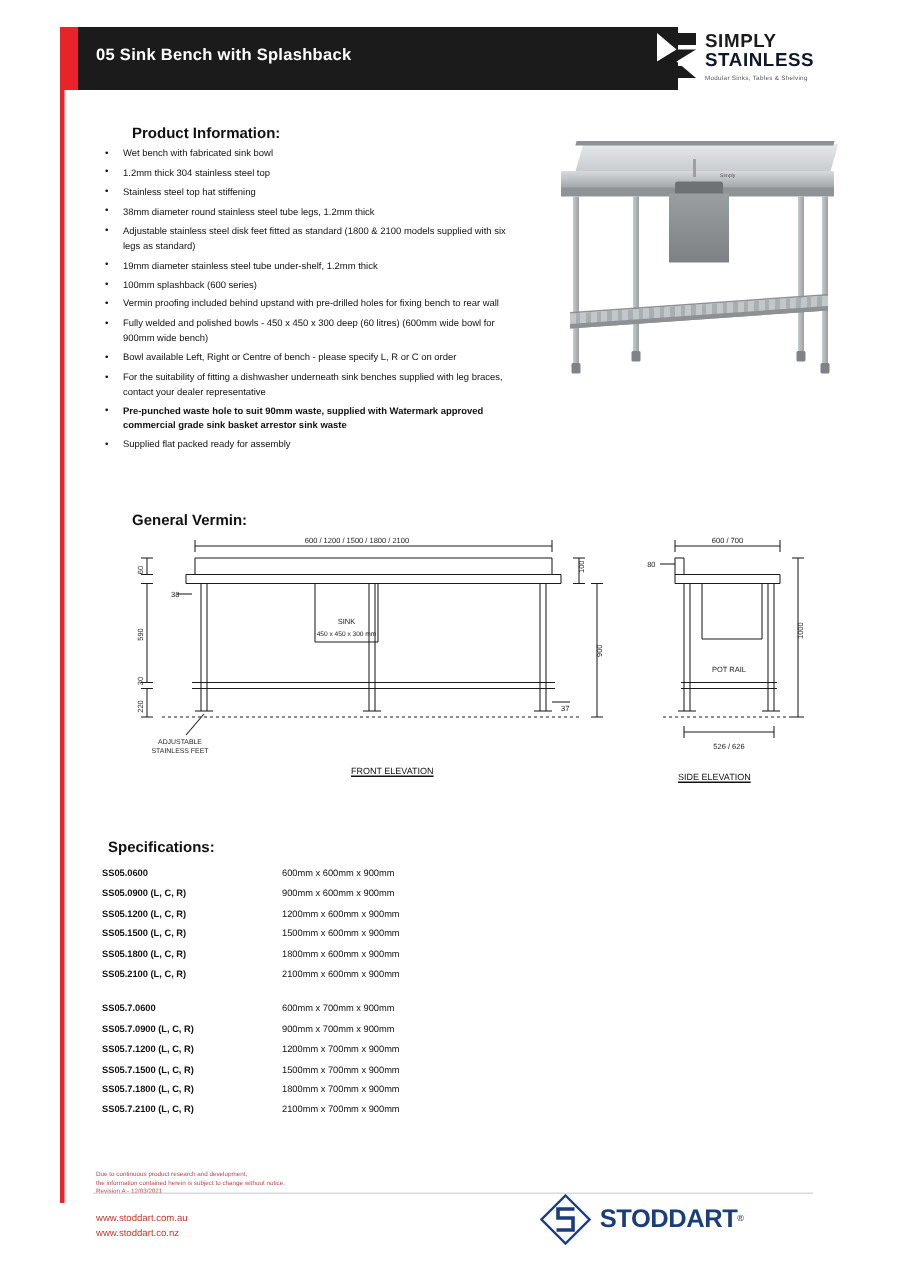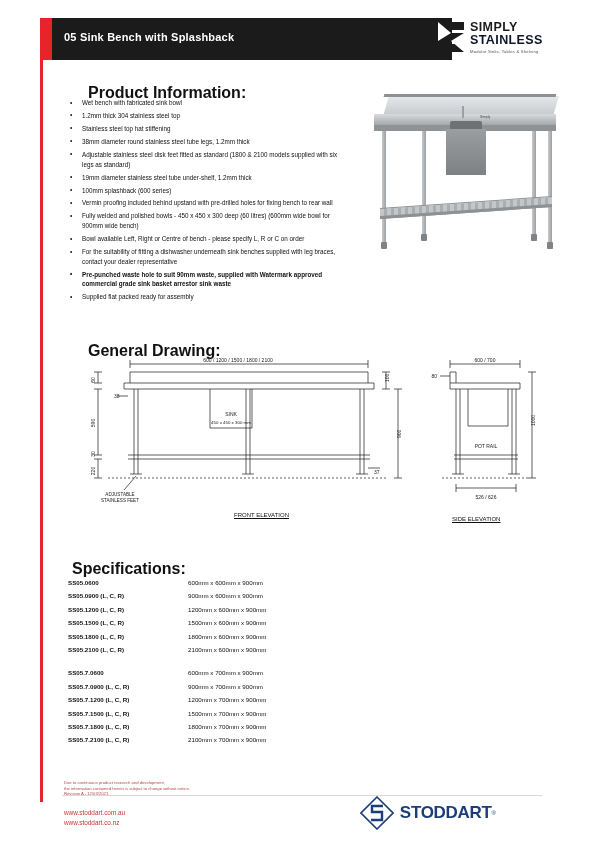--- a/index.html
+++ b/index.html
@@ -103,21 +103,21 @@
     left: 40px;
     top: 60px;
     width: 2.5px;
     height: 742px;
     background: #e8232a;
   }
 
   
   .section-title {
     position: absolute;
-    font-size: 16px;
+    font-size: 10px;
     font-weight: bold;
     color: #111111;
     padding-left: 20px;
   }
 
   
   .prod-list {
     position: absolute;
     left: 68px;
     top: 98px;
@@ -413,21 +413,21 @@
     <div class="leg l4"></div>
     <div class="undershelf"></div>
     <div class="undershelf-edge"></div>
     <div class="foot f1"></div>
     <div class="foot f2"></div>
     <div class="foot f3"></div>
     <div class="foot f4"></div>
     <div class="photo-badge">Simply</div>
   </div>
 
-  <div class="section-title" style="left:68px; top:342px;">General Drawing:</div>
+  <div class="section-title" style="left:68px; top:342px;">General Vermin:</div>
 
   <div class="drawing-area">
 
     <svg width="340" height="170" viewBox="0 0 340 170" style="position:absolute;left:0;top:0;">
       <g stroke="#1b1b1b" fill="none" stroke-width="0.7">
 
         <line x1="62" y1="8" x2="300" y2="8"></line>
         <line x1="62" y1="4" x2="62" y2="12"></line>
         <line x1="300" y1="4" x2="300" y2="12"></line>
 

